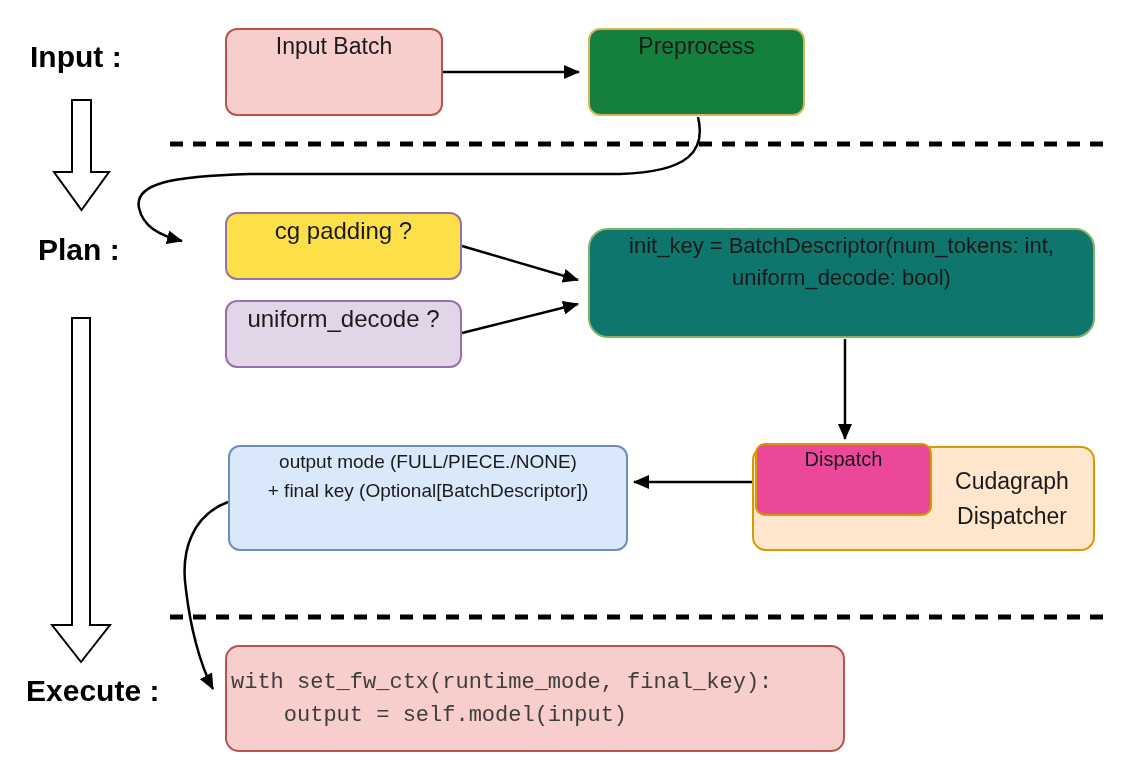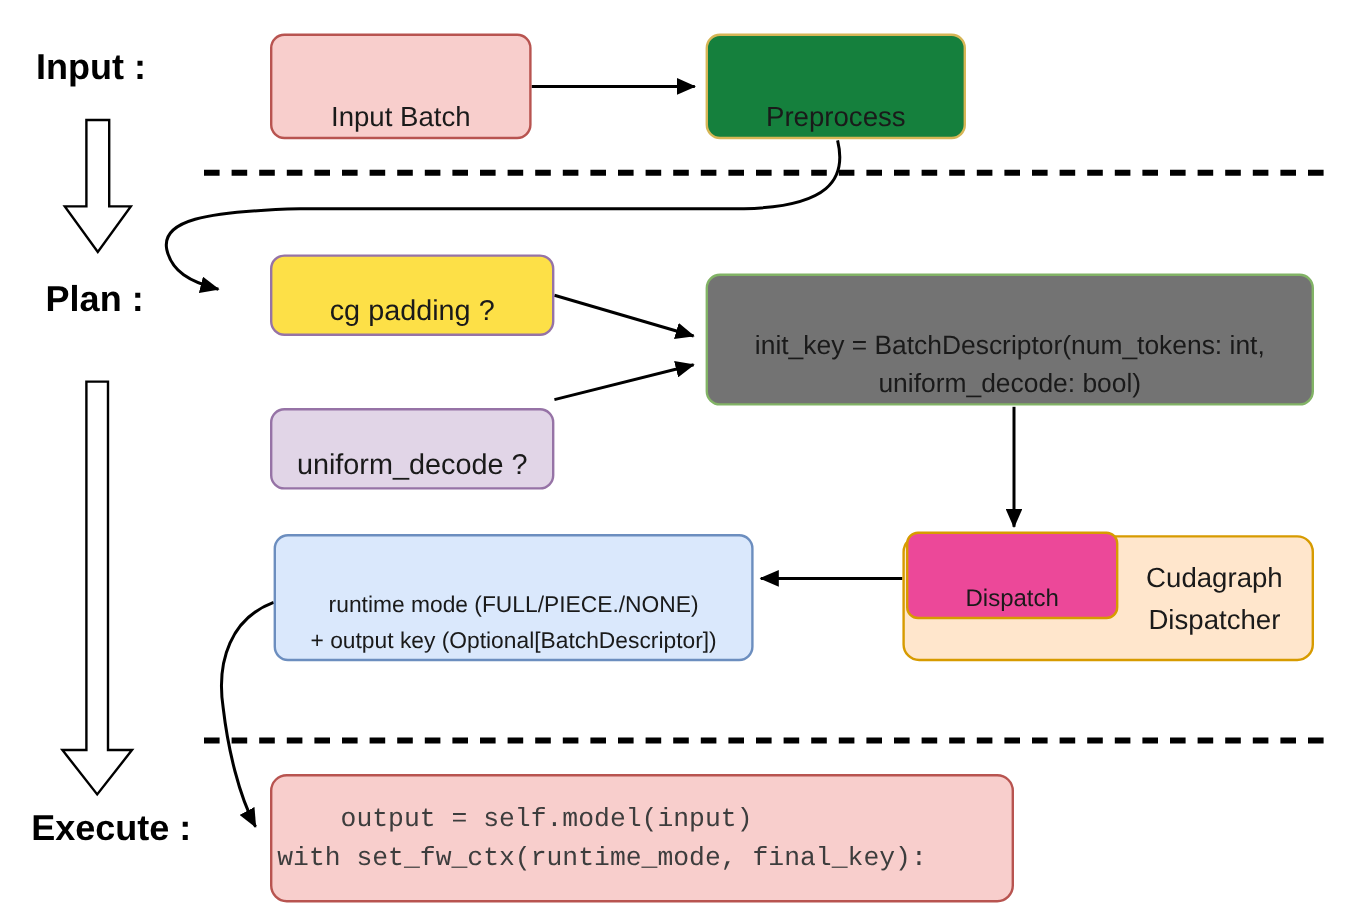--- a/index.html
+++ b/index.html
@@ -15,21 +15,21 @@
     position: absolute; z-index: 2;
     font-weight: 700; font-size: 30px; color: #000000;
     white-space: nowrap;
   }
   .node {
     position: absolute; z-index: 2;
     box-sizing: border-box;
     border: 2px solid #000;
     border-radius: 12px;
     display: flex; flex-direction: column;
-    align-items: center; justify-content: flex-end;
+    align-items: center; justify-content: flex-start;
     text-align: center; color: #1a1a1a;
     line-height: 1.45;
   }
   .node-input-batch   { left: 225px; top: 28px;  width: 218px; height: 88px;  font-size: 23px; }
   .node-preprocess    { left: 588px; top: 28px;  width: 217px; height: 88px;  font-size: 23px; }
   .node-cg-padding    { left: 225px; top: 212px; width: 237px; height: 68px;  font-size: 24px; }
   .node-uniform-decode{ left: 225px; top: 300px; width: 237px; height: 68px;  font-size: 24px; }
   .node-init-key      { left: 588px; top: 228px; width: 507px; height: 110px; font-size: 22px; }
   .node-cudagraph     { left: 752px; top: 446px; width: 343px; height: 105px; border-radius: 14px; }
   .cudagraph-label {
@@ -88,43 +88,43 @@
   </div>
 
   <div class="node node-preprocess" style="background-color: #15803d; border-color: rgb(214, 182, 86);">
     <span class="nowrap">Preprocess</span>
   </div>
 
   <div class="node node-cg-padding" style="background-color: #fde047; border-color: rgb(150, 115, 166);">
     <span class="nowrap">cg padding ?</span>
   </div>
 
-  <div class="node node-uniform-decode" style="background-color: rgb(225, 213, 231); border-color: rgb(150, 115, 166); margin-top: 40px;">
+  <div class="node node-uniform-decode" style="background-color: rgb(225, 213, 231); border-color: rgb(150, 115, 166);">
     <span class="nowrap">uniform_decode ?</span>
   </div>
 
-  <div class="node node-init-key" style="background-color: #737373; border-color: rgb(130, 179, 102);">
+  <div class="node node-init-key" style="background-color: #0f766e; border-color: rgb(130, 179, 102); border-radius: 20px;">
     <span class="nowrap">init_key = BatchDescriptor(num_tokens: int,</span>
     <span class="nowrap">uniform_decode: bool)</span>
   </div>
 
   <div class="node node-cudagraph" style="background-color: rgb(255, 230, 204); border-color: rgb(215, 155, 0);">
     <div class="cudagraph-label">
       <span class="nowrap">Cudagraph</span>
       <span class="nowrap">Dispatcher</span>
     </div>
   </div>
 
   <div class="node node-dispatch" style="background-color: #ec4899; border-color: rgb(215, 155, 0);">
     <span class="nowrap">Dispatch</span>
   </div>
 
   <div class="node node-runtime-mode" style="background-color: rgb(218, 232, 252); border-color: rgb(108, 142, 191);">
-    <span class="nowrap">runtime mode (FULL/PIECE./NONE)</span>
-    <span class="nowrap">+ output key (Optional[BatchDescriptor])</span>
+    <span class="nowrap">output mode (FULL/PIECE./NONE)</span>
+    <span class="nowrap">+ final key (Optional[BatchDescriptor])</span>
   </div>
 
   <div class="node node-execute-code" style="background-color: rgb(248, 206, 204); border-color: rgb(184, 84, 80);">
+    <span class="code-line">with set_fw_ctx(runtime_mode, final_key):</span>
     <span class="code-line">    output = self.model(input)</span>
-    <span class="code-line">with set_fw_ctx(runtime_mode, final_key):</span>
   </div>
 
 </div>
 
 </body></html>

